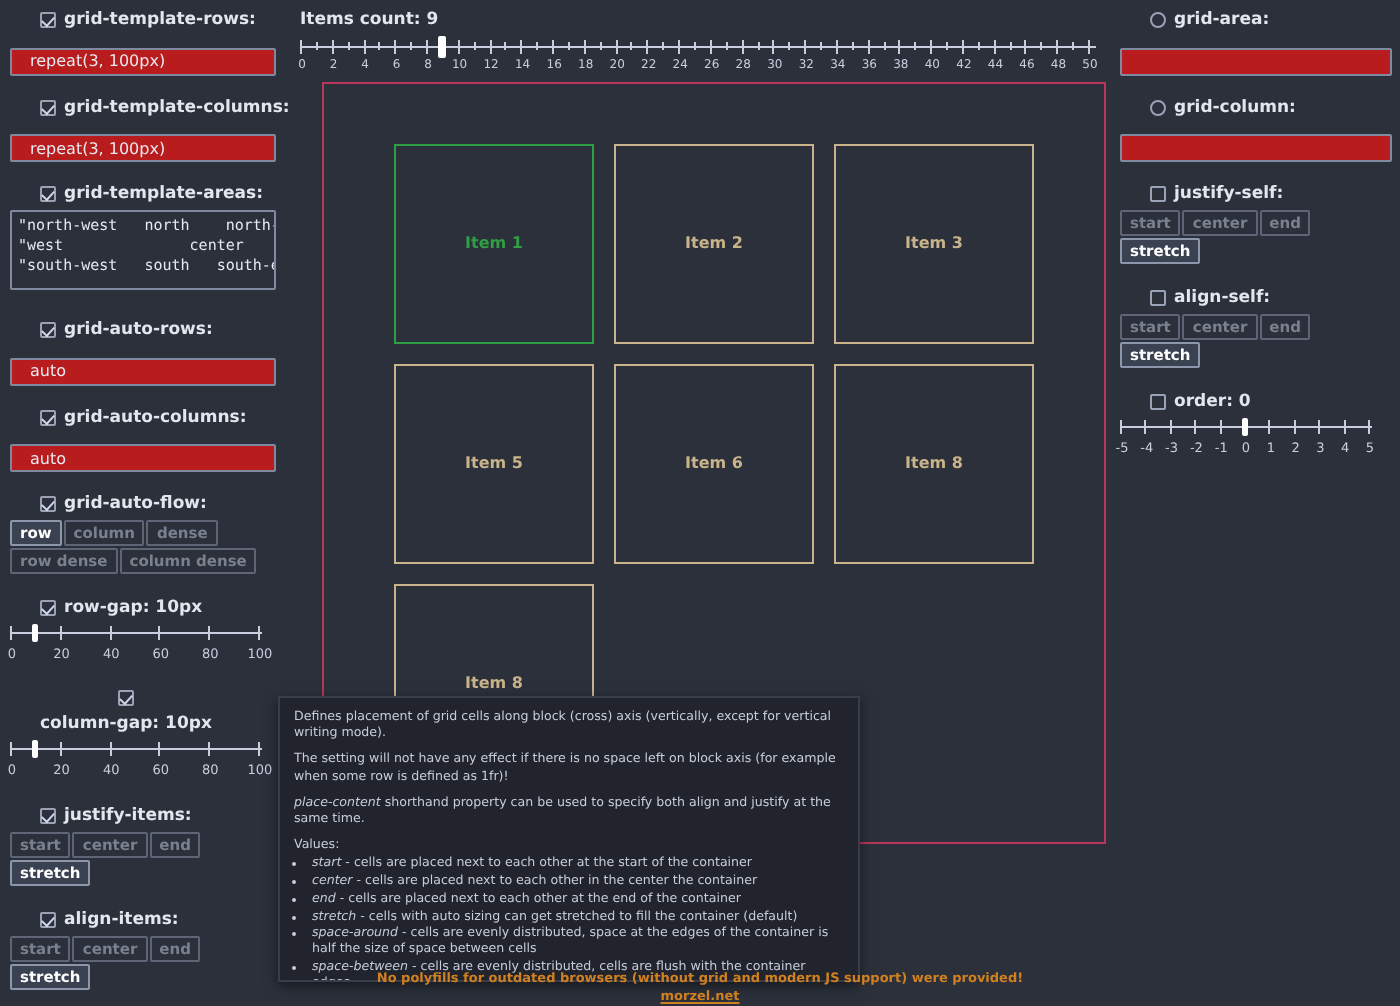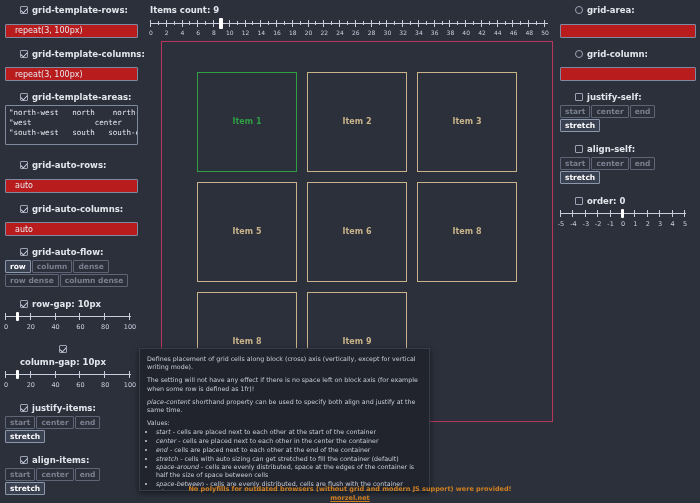--- a/index.html
+++ b/index.html
@@ -367,21 +367,20 @@
   </div>
 
   <div class="grid-container">
       <div class="gitem sel">Item 1</div>
       <div class="gitem">Item 2</div>
       <div class="gitem">Item 3</div>
       <div class="gitem">Item 5</div>
       <div class="gitem">Item 6</div>
       <div class="gitem">Item 8</div>
       <div class="gitem">Item 8</div>
-      <div class="gitem">Item 9</div>
     </div>
 
   <div class="panel-right">
       <div class="ctrl"><div class="ctrl-label">
           <span style="display: flex; align-items: center; gap: 4px;">
             <span class="radio"></span>
             <span>grid-area:</span>
           </span>
         </div><input class="txt" type="text" style=""></div>
       <div class="ctrl"><div class="ctrl-label">

